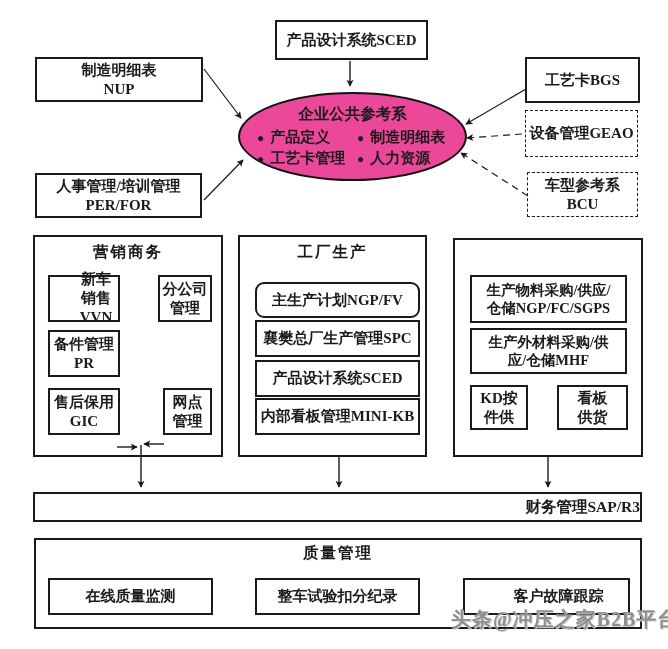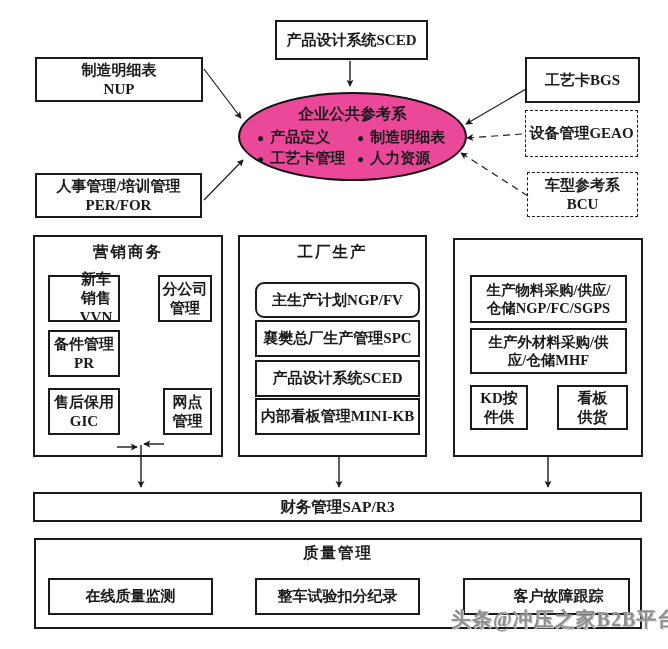--- a/index.html
+++ b/index.html
@@ -24,21 +24,21 @@
   .hub-grid {
     position:absolute; top:34px; left:17px; display:grid;
     grid-template-columns:100px 112px; row-gap:2px; font-size:15px;
   }
   .hub-item { display:flex; align-items:center; white-space:nowrap; }
   .hub-item .dot { font-size:12px; margin-right:6px; line-height:1; }
   svg.connectors { position:absolute; left:0; top:0; }
   .finance-box {
     position:absolute; left:33px; top:492px; width:609px; height:30px;
     border:2.2px solid #1a1a1a; box-sizing:border-box;
-    display:flex; align-items:center; justify-content:center; font-size:15.5px;
+    display:flex; align-items:center; justify-content:flex-end; font-size:15.5px;
   }
   .watermark {
     position:absolute; left:451px; top:606px; font-size:20px; color:#8f8f8f;
     letter-spacing:1px; white-space:nowrap; text-shadow:1px 1px 0 #cfcfcf;
     z-index:5; font-weight:bold;
   }
 </style>
 </head>
 <body>
 

